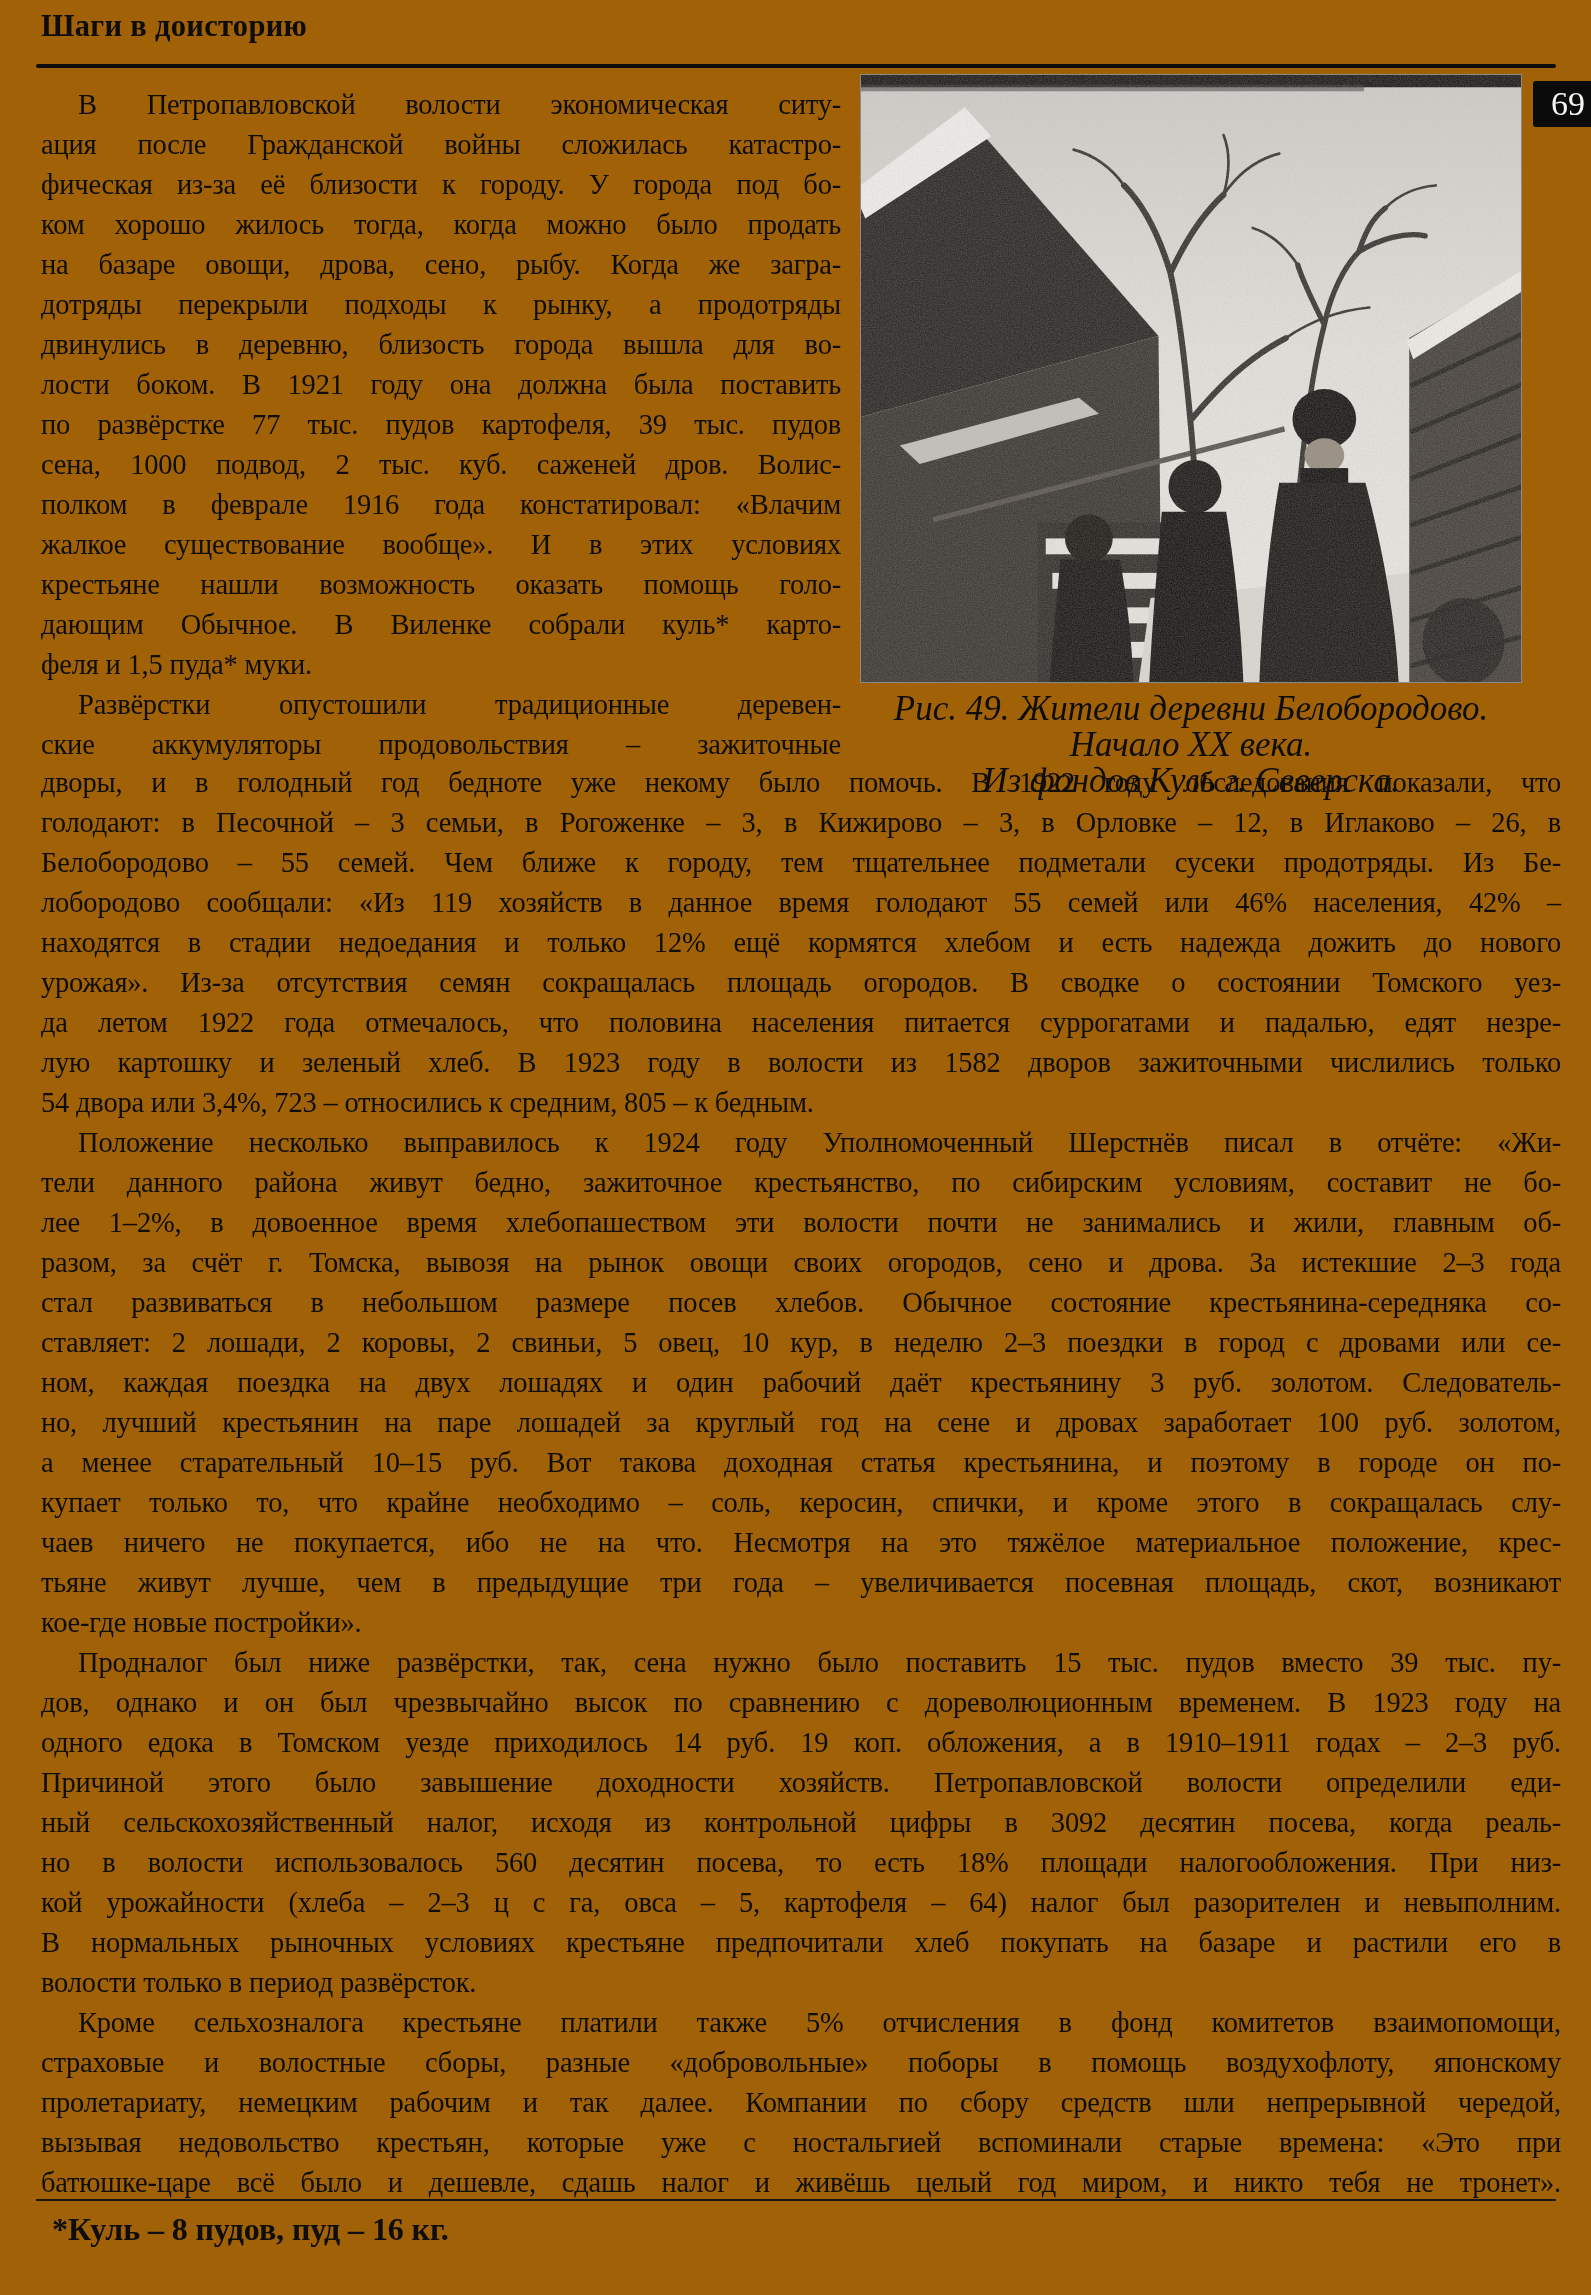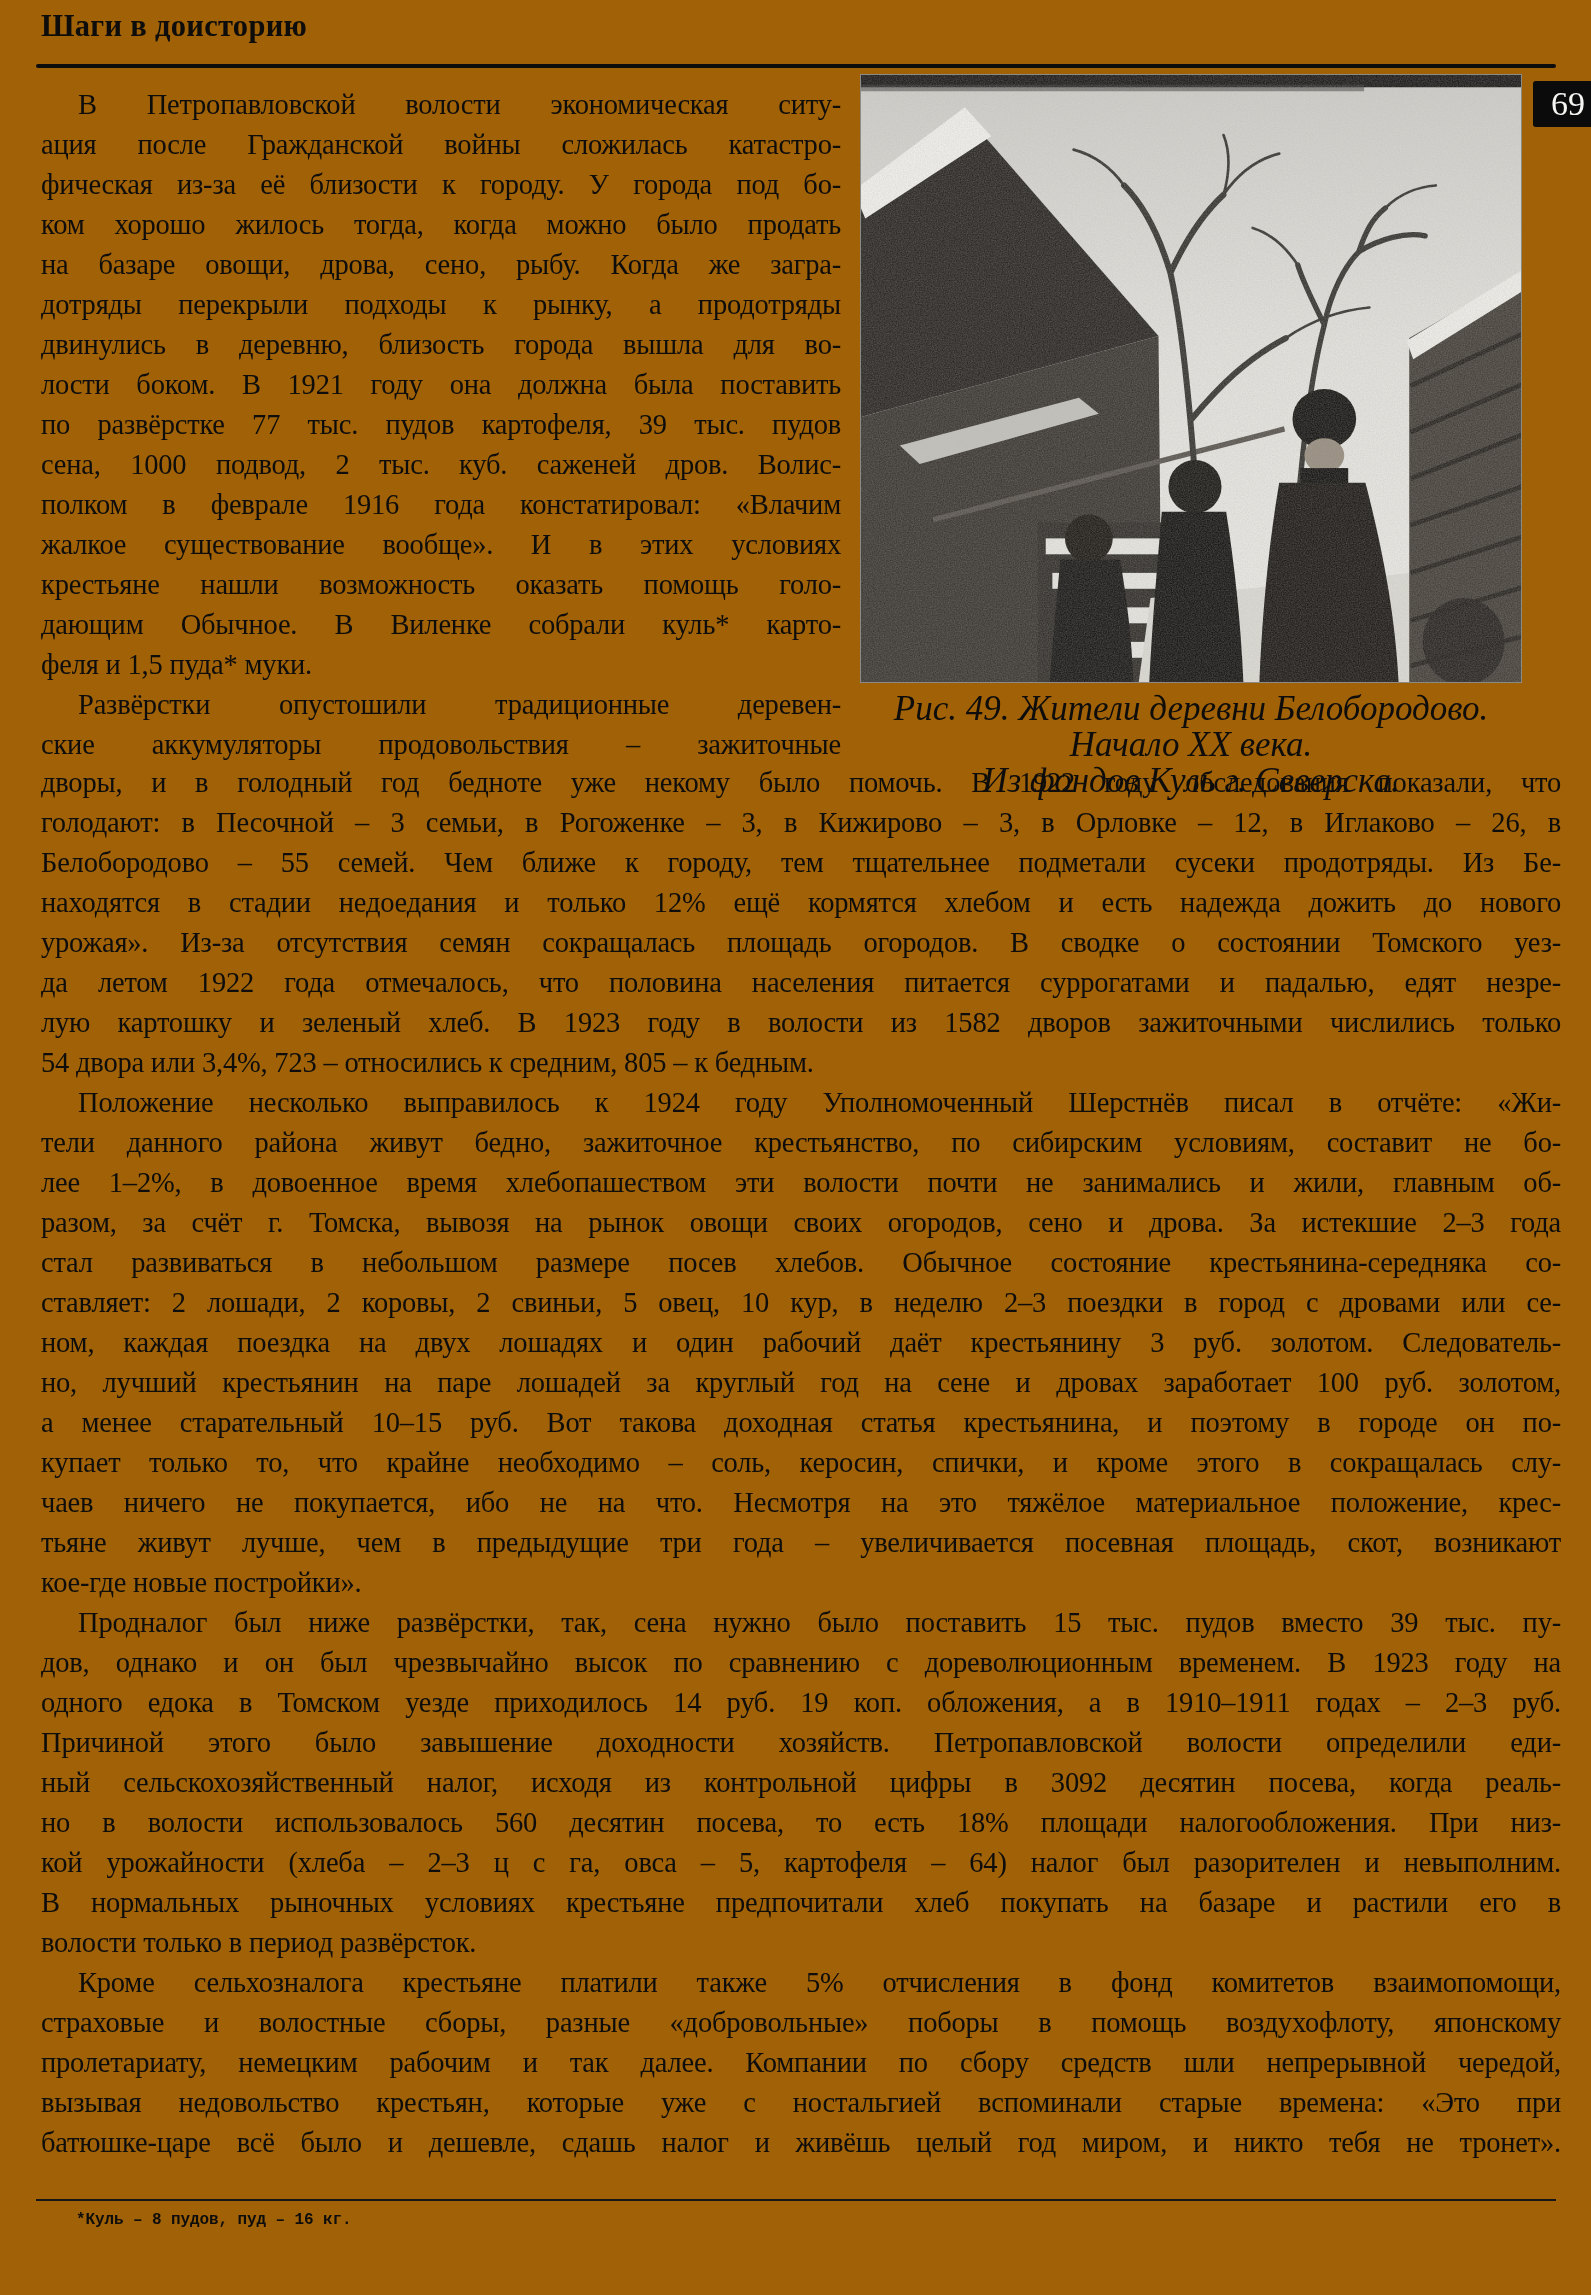--- a/index.html
+++ b/index.html
@@ -32,21 +32,21 @@
   }
   .photo svg{display:block;width:100%;height:100%;}
   .caption{
     position:absolute;left:860px;top:691px;width:662px;text-align:center;
     font-style:italic;font-size:35px;line-height:36px;
   }
   .foot-rule{
     position:absolute;left:36px;top:2199px;width:1520px;height:2px;background:#161616;
   }
   .footnote{
-    position:absolute;left:76px;top:2211px;font-size:16px;font-weight:bold;letter-spacing:-0.1px;font-family:Liberation Mono, monospace;
+    position:absolute;left:52px;top:2211px;font-size:32px;font-weight:bold;letter-spacing:-0.1px;
   }
 </style>
 </head>
 <body>
 
 <div class="page">
 
   <div class="running-title">Шаги в доисторию</div>
   <div class="header-rule"></div>
 
@@ -149,20 +149,21 @@
 
   <div class="caption">
     <div>Рис. 49. Жители деревни Белобородово. Начало XX века.</div>
     <div>Из фондов Куль г. Северска.</div>
   </div>
 
   <div class="main-col">
       <div class="tline">дворы, и в голодный год бедноте уже некому было помочь. В 1922 году обследования показали, что</div>
       <div class="tline">голодают: в Песочной – 3 семьи, в Рогоженке – 3, в Кижирово – 3, в Орловке – 12, в Иглаково – 26, в</div>
       <div class="tline">Белобородово – 55 семей. Чем ближе к городу, тем тщательнее подметали сусеки продотряды. Из Бе-</div>
+      <div class="tline">лобородово сообщали: «Из 119 хозяйств в данное время голодают 55 семей или 46% населения, 42% –</div>
       <div class="tline">находятся в стадии недоедания и только 12% ещё кормятся хлебом и есть надежда дожить до нового</div>
       <div class="tline">урожая». Из-за отсутствия семян сокращалась площадь огородов. В сводке о состоянии Томского уез-</div>
       <div class="tline">да летом 1922 года отмечалось, что половина населения питается суррогатами и падалью, едят незре-</div>
       <div class="tline">лую картошку и зеленый хлеб. В 1923 году в волости из 1582 дворов зажиточными числились только</div>
       <div class="tline last">54 двора или 3,4%, 723 – относились к средним, 805 – к бедным.</div>
       <div class="tline indent">Положение несколько выправилось к 1924 году Уполномоченный Шерстнёв писал в отчёте: «Жи-</div>
       <div class="tline">тели данного района живут бедно, зажиточное крестьянство, по сибирским условиям, составит не бо-</div>
       <div class="tline">лее 1–2%, в довоенное время хлебопашеством эти волости почти не занимались и жили, главным об-</div>
       <div class="tline">разом, за счёт г. Томска, вывозя на рынок овощи своих огородов, сено и дрова. За истекшие 2–3 года</div>
       <div class="tline">стал развиваться в небольшом размере посев хлебов. Обычное состояние крестьянина-середняка со-</div>

